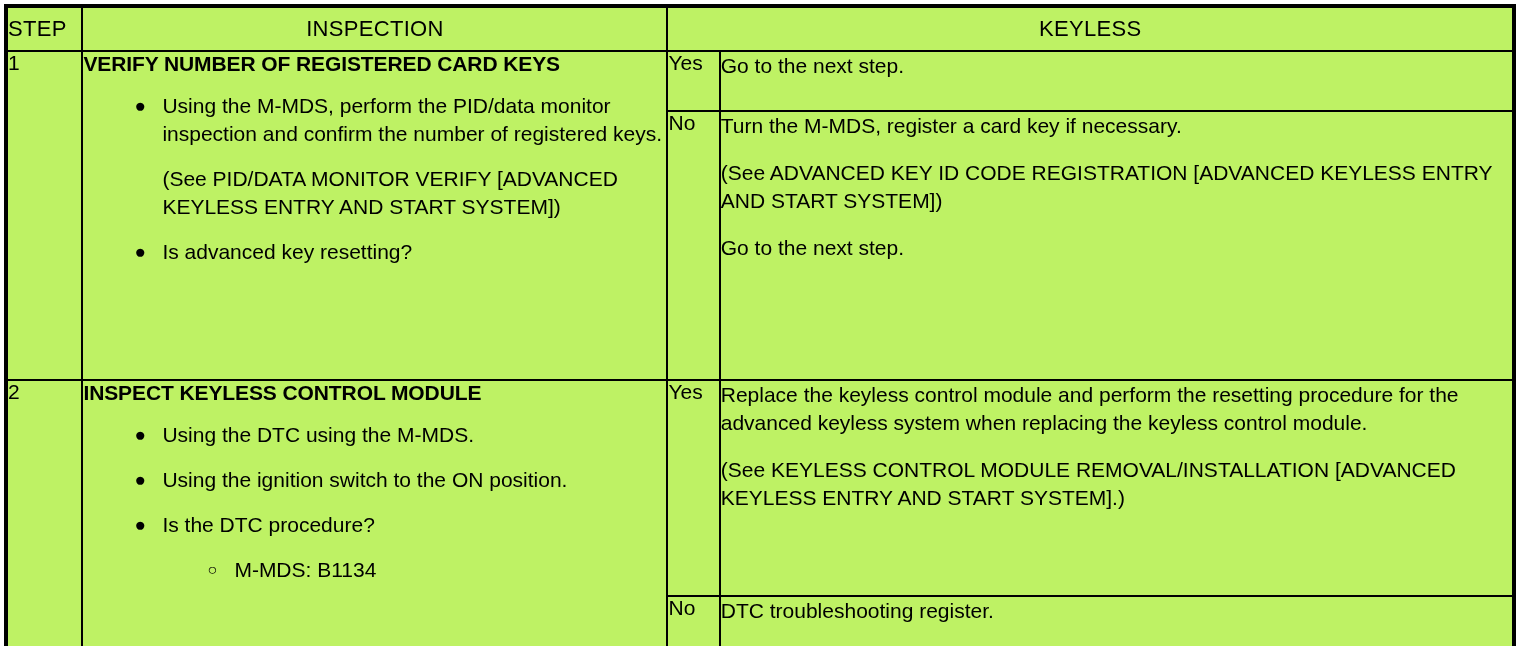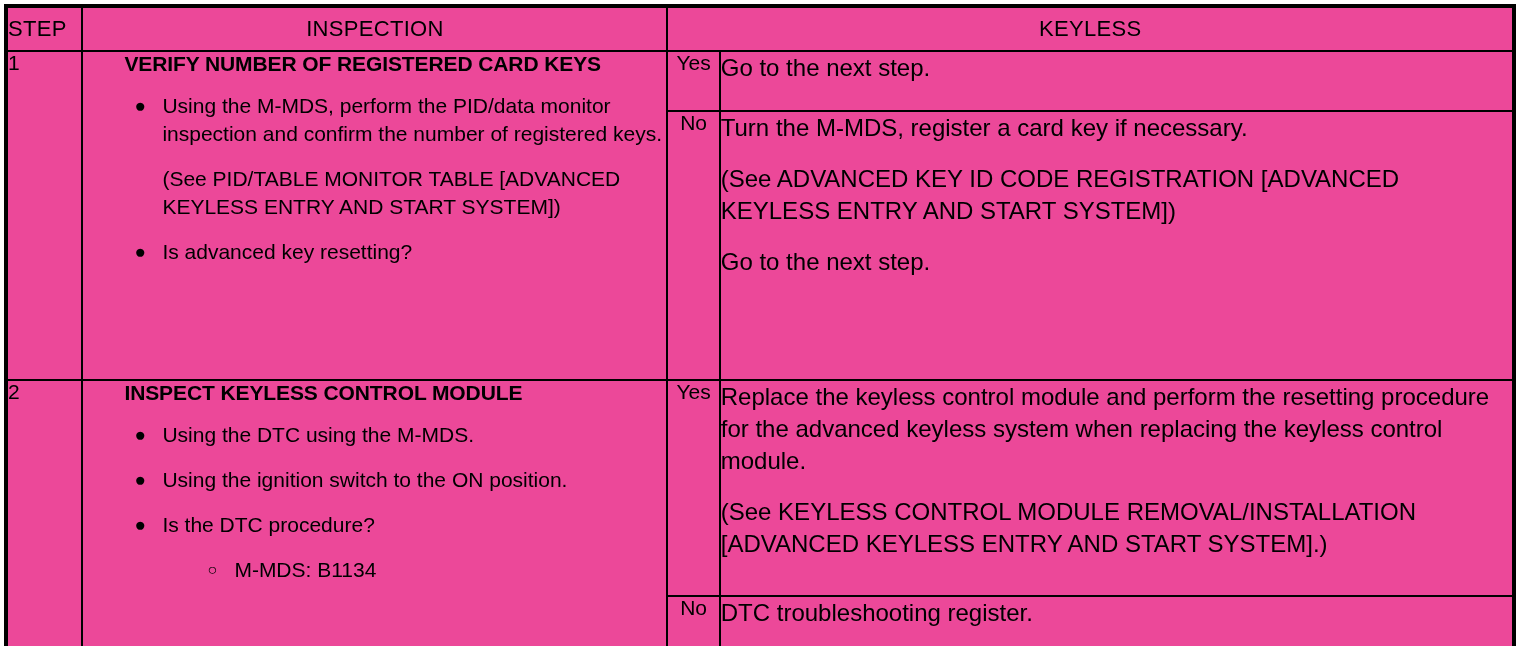--- a/index.html
+++ b/index.html
@@ -29,21 +29,21 @@
     margin: 4px 0 0 4px;
     border: 4px solid #000;
   }
 
   table.ts-table td,
   table.ts-table th {
     border: 2px solid #000;
     vertical-align: top;
     padding: 0;
     font-weight: normal;
-    background: #ec4899;
+    background: #bef264;
   }
 
   
   .col-step   { width: 76px; }
   .col-insp   { width: 582px; }
   .col-yn     { width: 52px; }
   .col-action { width: 790px; }
 
   
   .hdr-cell {
@@ -66,21 +66,20 @@
   .insp-cell {
     padding: 7px 6px 10px 6px;
   }
 
   .insp-title {
     font-size: 21px;
     font-weight: bold;
     line-height: 1.15;
     letter-spacing: -0.1px;
     white-space: nowrap;
-    padding-left: 41px;
   }
 
   .insp-body {
     margin-top: 16px;
   }
 
   .blk {
     position: relative;
     font-size: 21px;
     line-height: 1.33;
@@ -111,27 +110,27 @@
   }
 
   .blk.plain {
     padding-left: 79px;
   }
 
   .yn-cell {
     font-size: 21px;
     line-height: 1;
     padding: 8px 4px 0 4px;
-    text-align: center;
+    text-align: left;
     white-space: nowrap;
   }
 
   .action-cell {
     padding: 7px 8px 10px 8px;
-    font-size: 24px;
+    font-size: 21px;
     line-height: 1.33;
   }
   .action-cell p {
     margin: 0 0 19px 0;
   }
   .action-cell p:last-child { margin-bottom: 0; }
 
   
   .r1-yes { height: 58px; }
   .r1-no  { height: 267px; }
@@ -160,21 +159,21 @@
 
       <tr>
         <td class="step-num" rowspan="2">1</td>
         <td class="insp-cell" rowspan="2">
           <div class="insp-title">VERIFY NUMBER OF REGISTERED CARD KEYS</div>
           <div class="insp-body">
             <div class="blk bullet">
               <span class="bul">●</span>
               <span>Using the M-MDS, perform the PID/data monitor inspection and confirm the number of registered keys.</span>
             </div>
-            <div class="blk plain">(See PID/TABLE MONITOR TABLE [ADVANCED KEYLESS ENTRY AND START SYSTEM])</div>
+            <div class="blk plain">(See PID/DATA MONITOR VERIFY [ADVANCED KEYLESS ENTRY AND START SYSTEM])</div>
             <div class="blk bullet">
               <span class="bul">●</span>
               <span>Is advanced key resetting?</span>
             </div>
           </div>
         </td>
         <td class="yn-cell r1-yes">Yes</td>
         <td class="action-cell r1-yes">
           <p>Go to the next step.</p>
         </td>

